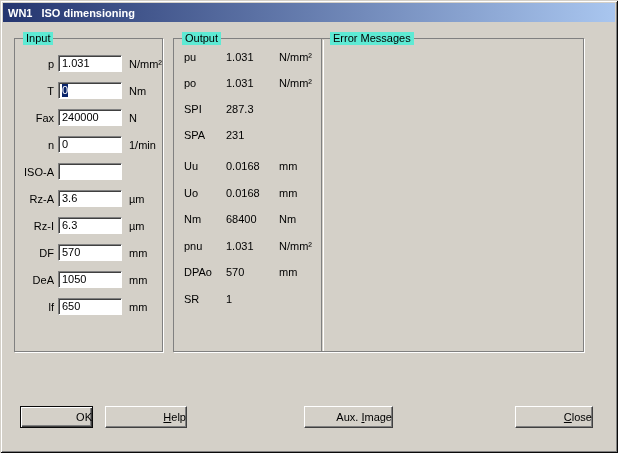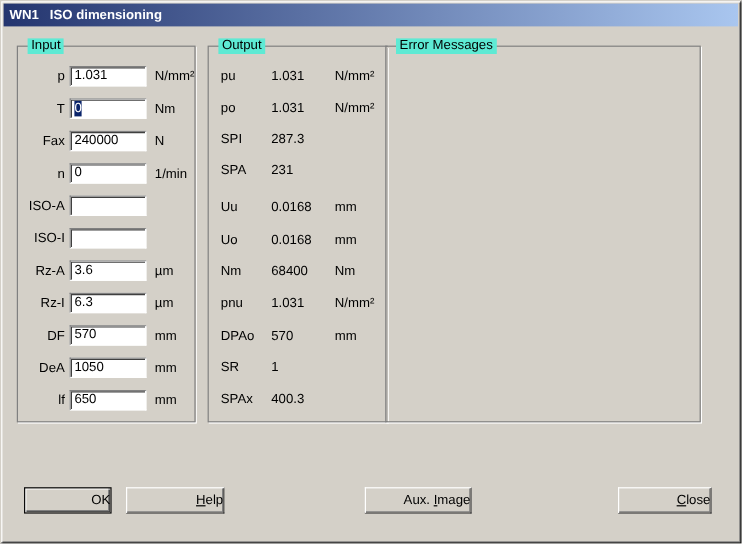--- a/index.html
+++ b/index.html
@@ -44,21 +44,21 @@
     box-shadow:inset 1px 1px 0 #404040;
     display:flex;align-items:center;padding-left:3px;overflow:hidden;
   }
   .editval{white-space:pre;line-height:13px;}
   .editval.sel{background:#0a246a;color:#ffffff;}
   .iunit{margin-left:7px;white-space:pre;}
   
   .oblock{padding-left:10px;}
   .oblock1{margin-top:12px;}
   .oblock2{margin-top:5px;}
-  .orow{display:flex;align-items:center;height:26px;}
+  .orow{display:flex;height:26px;}
   .oblock2 .orow{height:26.6px;}
   .olabel{width:42px;white-space:pre;}
   .ovalue{width:53px;white-space:pre;}
   .ounit{white-space:pre;}
   
   .btn{
     position:absolute;top:406px;height:22px;background:#d4d0c8;
     font-family:"Liberation Sans","DejaVu Sans",sans-serif;font-size:11px;color:#000;
     border:1px solid;border-color:#ffffff #404040 #404040 #ffffff;
     box-shadow:inset -1px -1px 0 #808080;
@@ -123,27 +123,20 @@
         </div>
 
         <div class="irow">
           <span class="ilabel">ISO-A</span>
           <div class="edit">
             <span class="editval"></span>
           </div>
           <span class="iunit"></span>
         </div>
 
-        <div class="irow">
-          <span class="ilabel">ISO-I</span>
-          <div class="edit">
-            <span class="editval"></span>
-          </div>
-          <span class="iunit"></span>
-        </div>
 
         <div class="irow">
           <span class="ilabel">Rz-A</span>
           <div class="edit">
             <span class="editval">3.6</span>
           </div>
           <span class="iunit">µm</span>
         </div>
 
         <div class="irow">
@@ -239,25 +232,20 @@
           <span class="ovalue">570</span>
           <span class="ounit">mm</span>
         </div>
 
         <div class="orow">
           <span class="olabel">SR</span>
           <span class="ovalue">1</span>
           <span class="ounit"></span>
         </div>
 
-        <div class="orow">
-          <span class="olabel">SPAx</span>
-          <span class="ovalue">400.3</span>
-          <span class="ounit"></span>
-        </div>
       </div>
   </div>
 
   <div class="group group-errors">
     <span class="grouplabel">Error Messages</span>
     <div></div>
   </div>
 
   <button class="btn default btn-ok">
     <span>OK</span>

